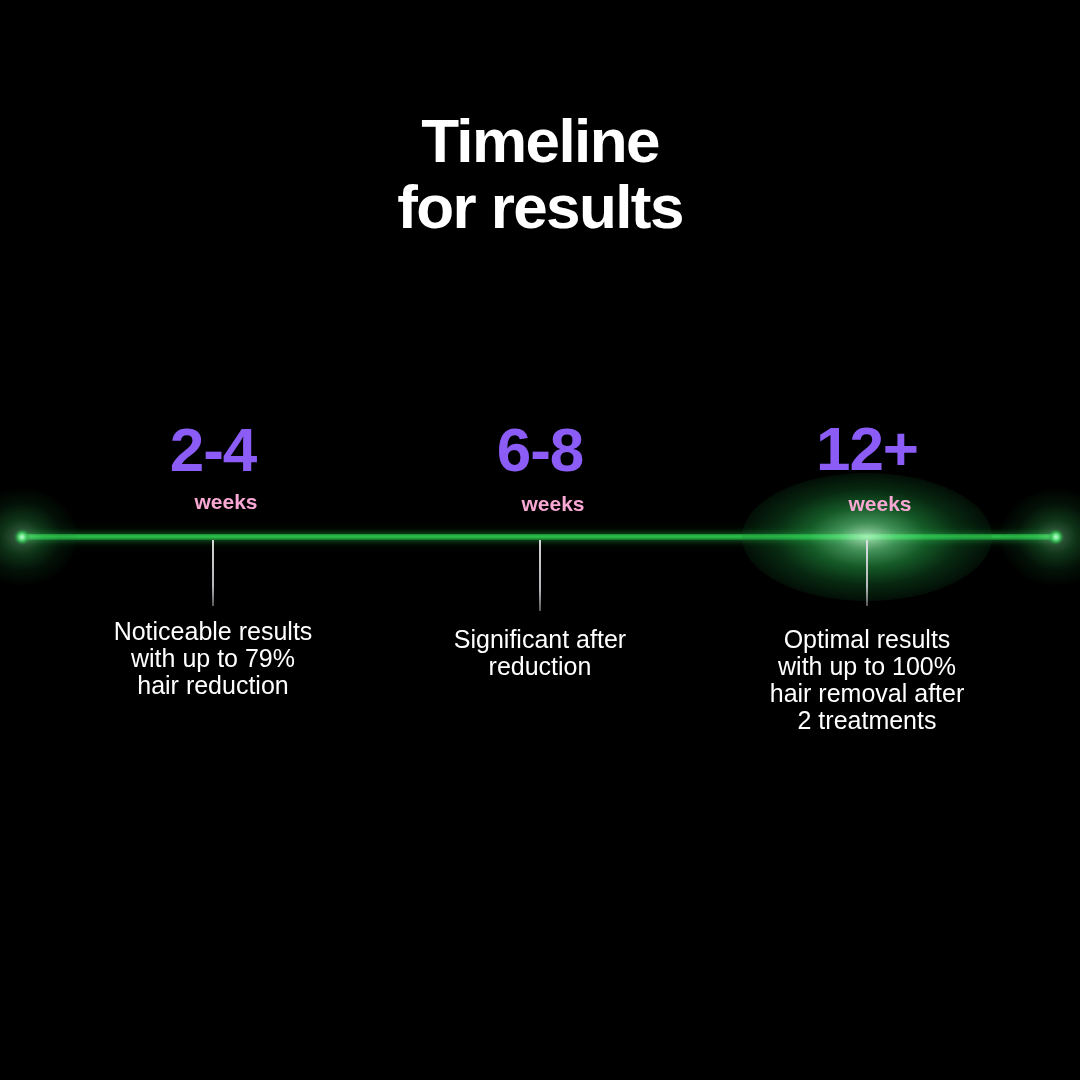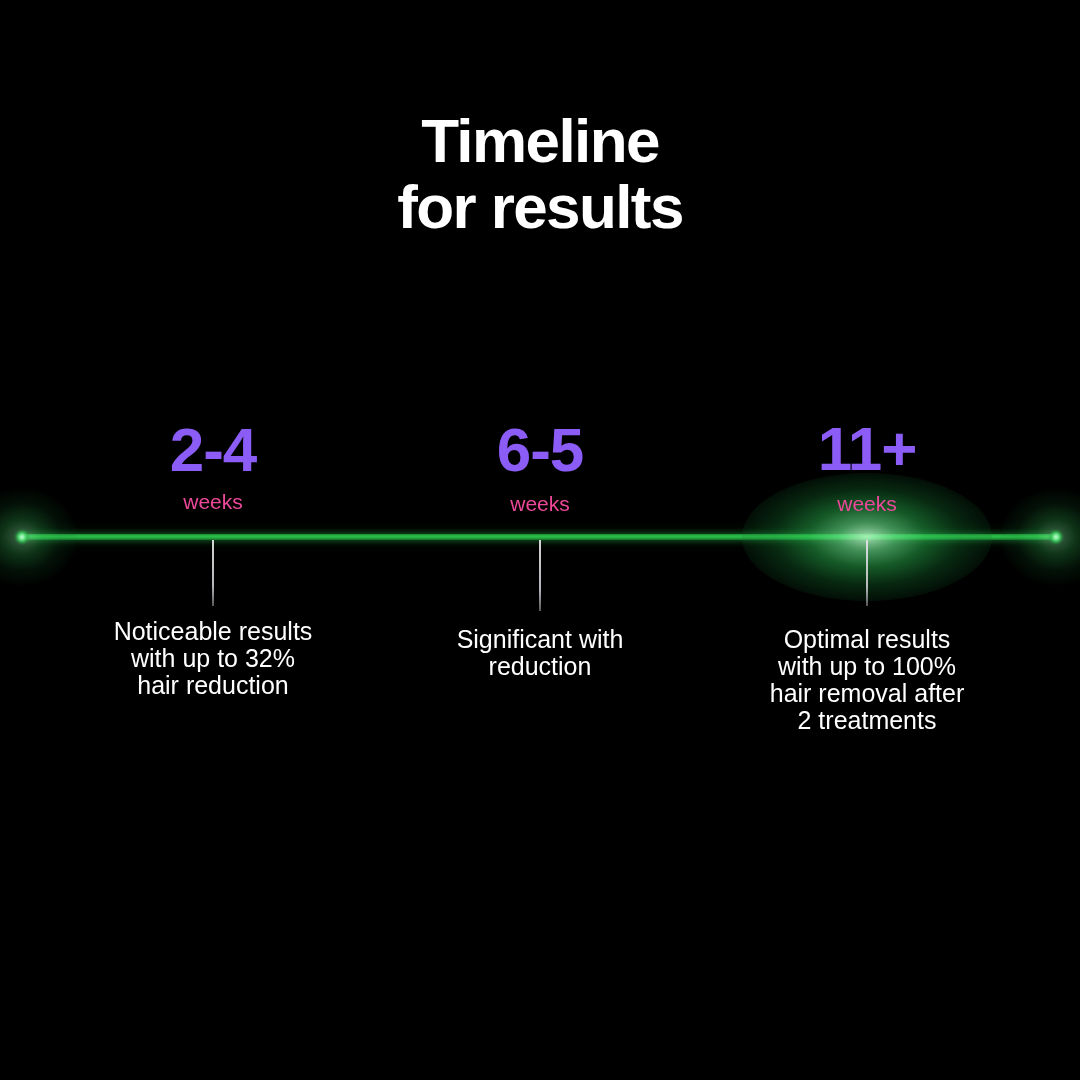--- a/index.html
+++ b/index.html
@@ -137,26 +137,26 @@
     left: 0;
     width: 320px;
     font-size: 62px;
     font-weight: 700;
     letter-spacing: -1px;
     line-height: 1;
     color: #8b5cf6;
   }
   .m-unit {
     position: absolute;
-    left: 0;
+    left: 13px;
     width: 320px;
     font-size: 21px;
-    font-weight: 400;
+    font-weight: 700;
     line-height: 1;
-    color: #ec4899;
+    color: #f9a8d4;
   }
   .m-tick {
     position: absolute;
     width: 2px;
     margin-left: -1px;
     left: 160px;
     background: linear-gradient(to bottom,
         rgba(225,225,228,0.95) 0%,
         rgba(205,205,210,0.88) 70%,
         rgba(160,160,166,0.55) 100%);
@@ -205,34 +205,34 @@
   <div class="rail-cap" id="rail-cap-left"></div>
   <div class="rail-cap" id="rail-cap-right"></div>
 
   <div id="node-glow"></div>
 
   <div class="milestone" id="milestone-0">
     <div class="m-number">2-4</div>
     <div class="m-unit">weeks</div>
     <div class="m-tick"></div>
     <div class="m-desc">Noticeable results
-with up to 32%
+with up to 79%
 hair reduction</div>
   </div>
 
   <div class="milestone" id="milestone-1">
-    <div class="m-number">6-5</div>
+    <div class="m-number">6-8</div>
     <div class="m-unit">weeks</div>
     <div class="m-tick"></div>
-    <div class="m-desc">Significant with
+    <div class="m-desc">Significant after
 reduction</div>
   </div>
 
   <div class="milestone" id="milestone-2">
-    <div class="m-number">11+</div>
+    <div class="m-number">12+</div>
     <div class="m-unit">weeks</div>
     <div class="m-tick"></div>
     <div class="m-desc">Optimal results
 with up to 100%
 hair removal after
 2 treatments</div>
   </div>
 
 </div>
 

